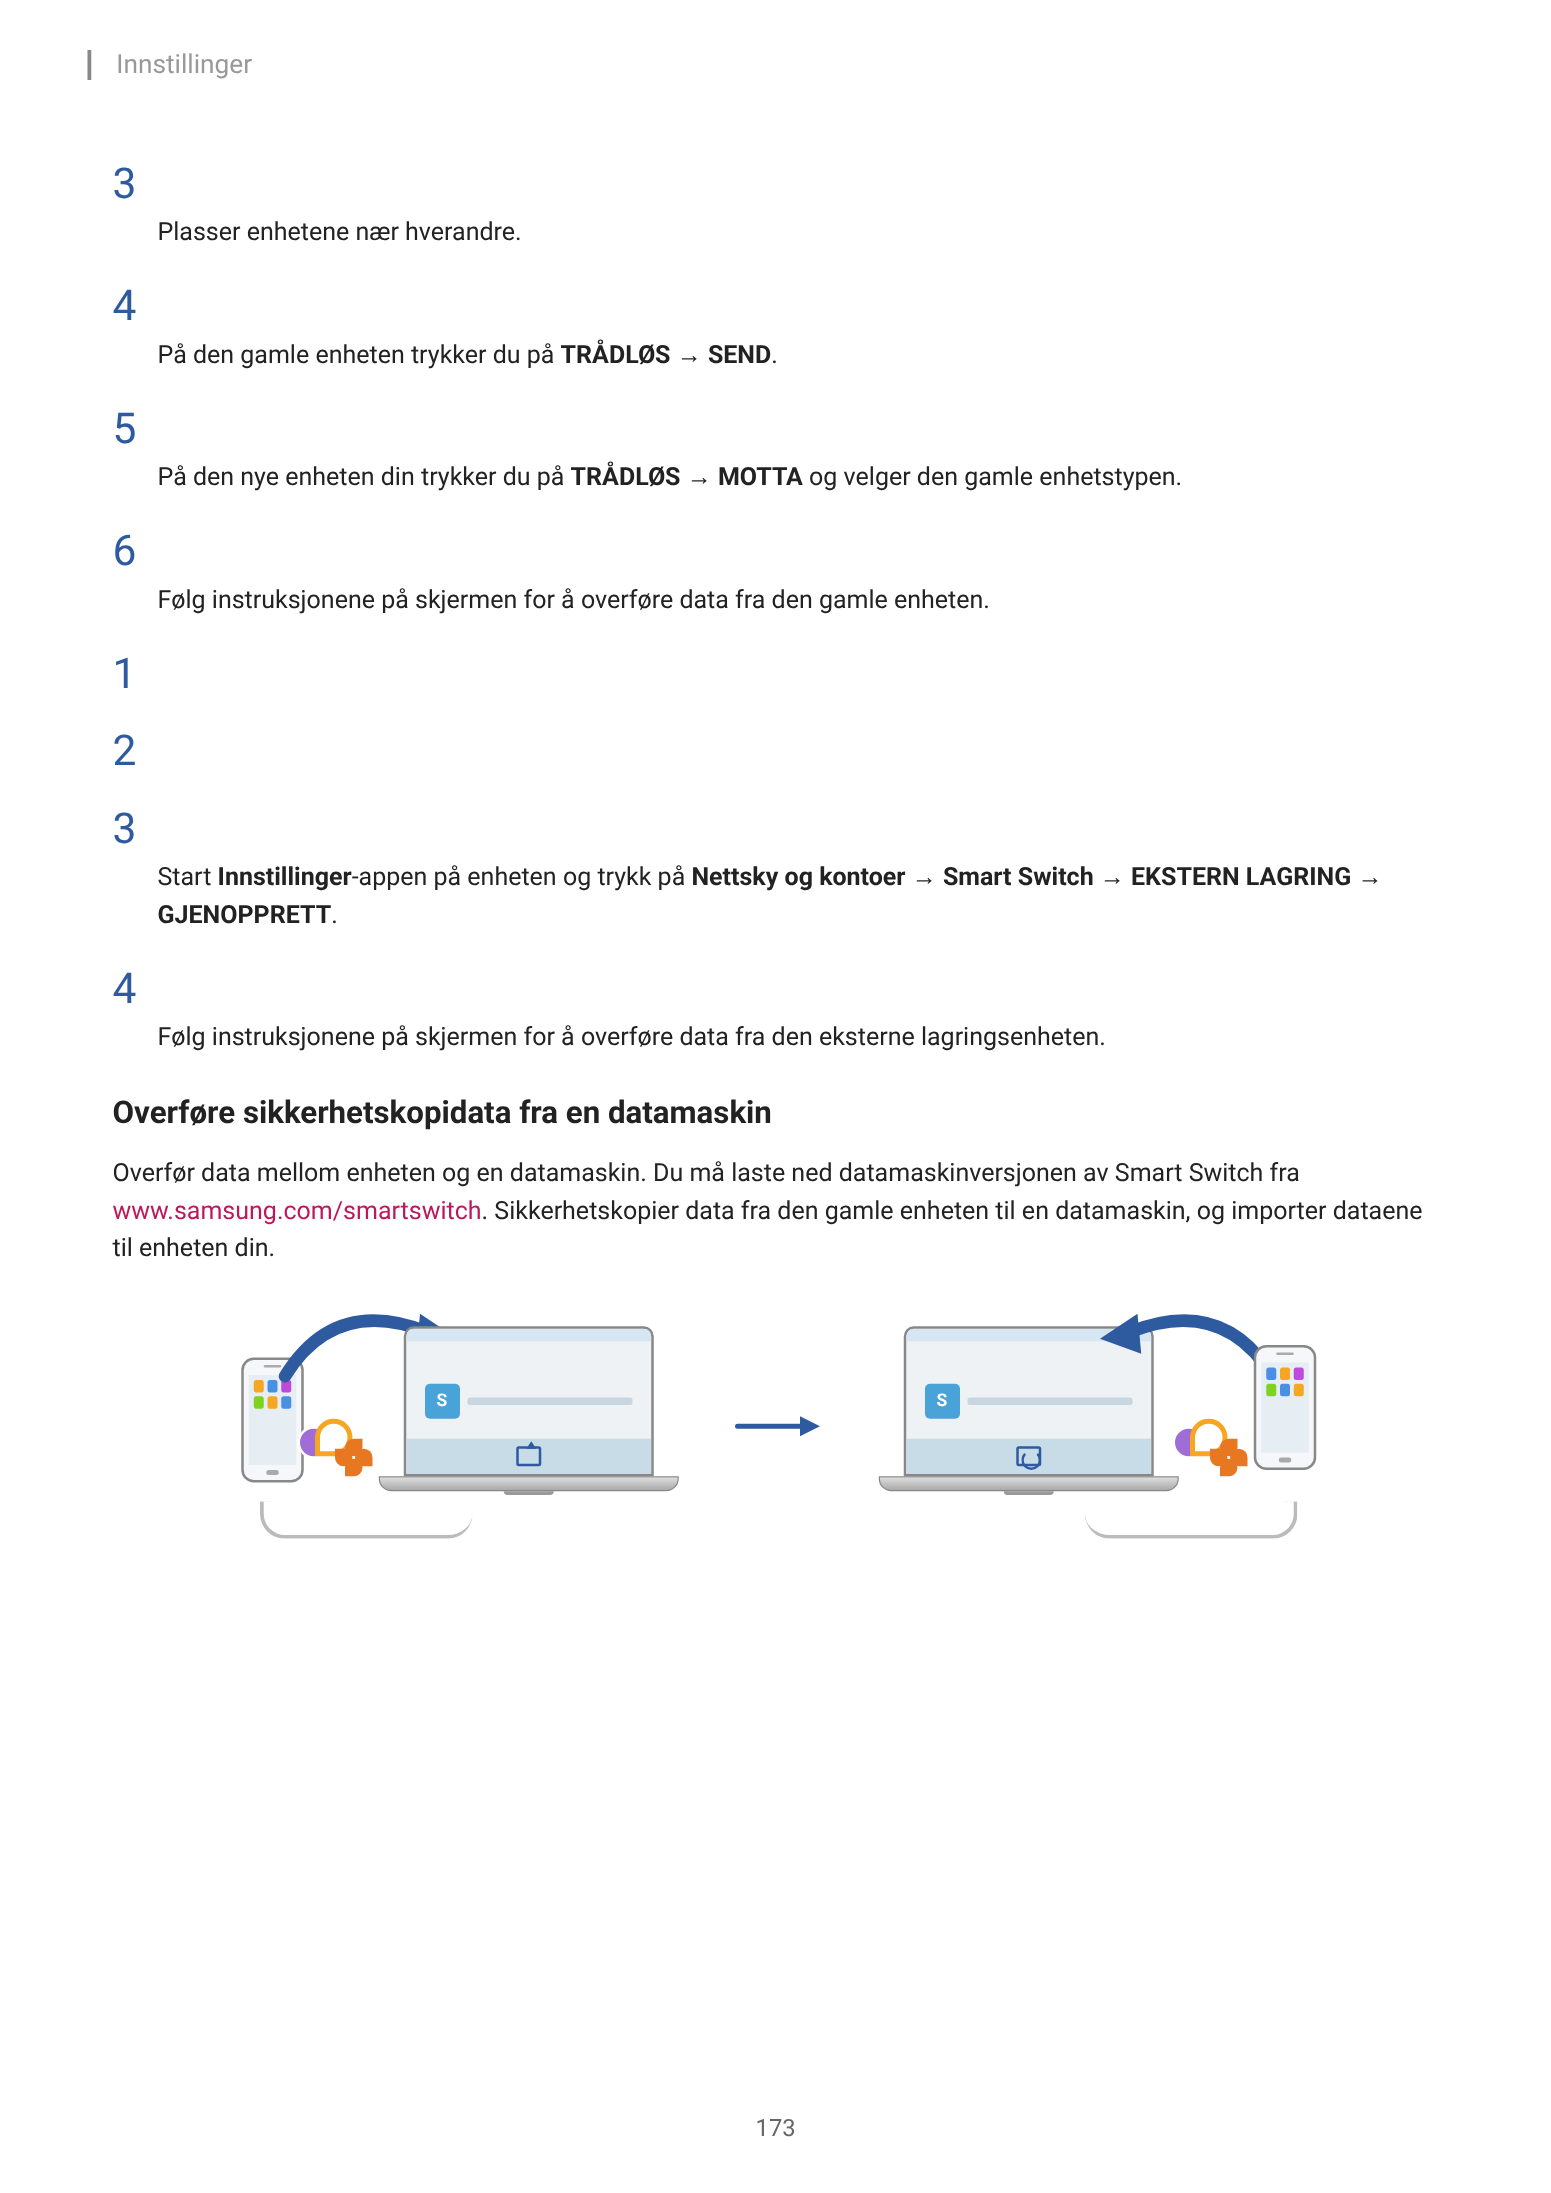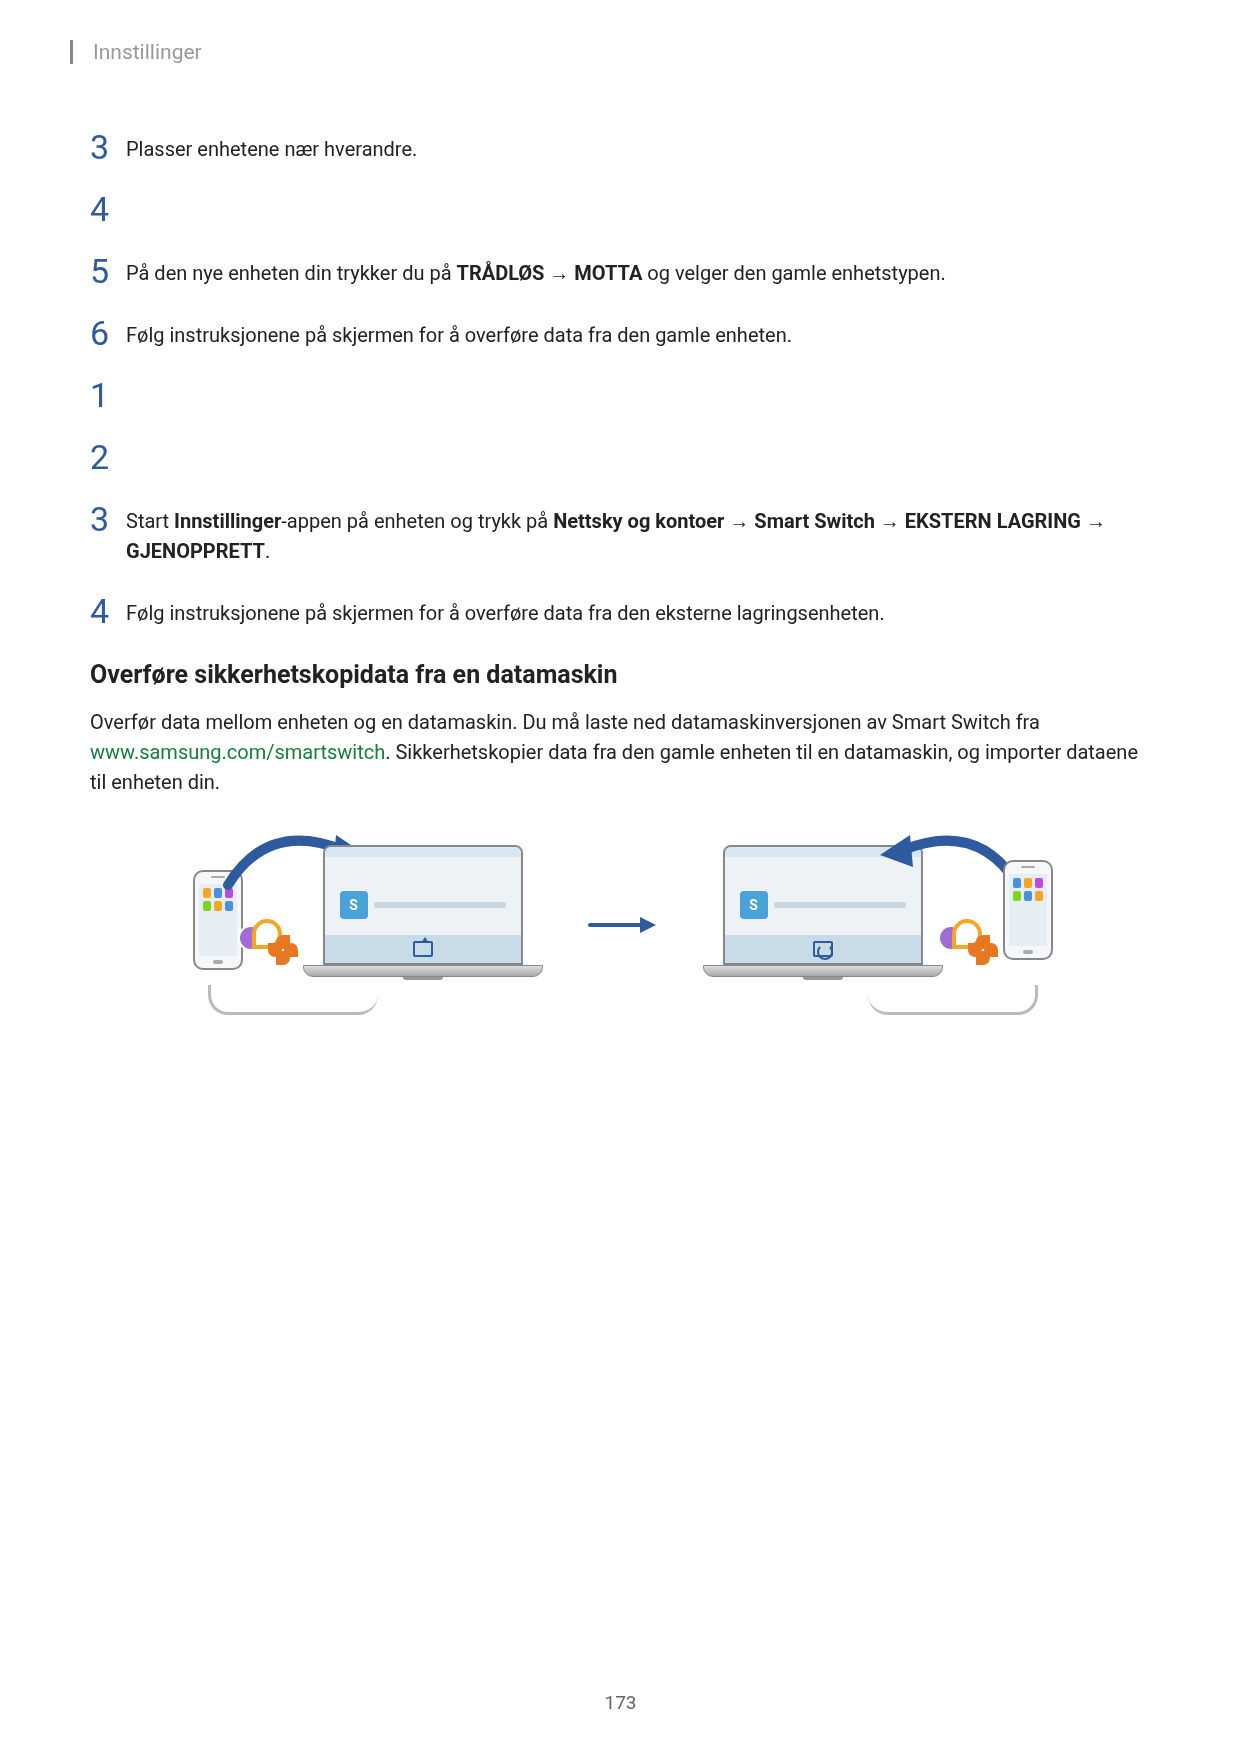--- a/index.html
+++ b/index.html
@@ -34,37 +34,38 @@
       color: #2e5aa0;
       width: 36px;
       flex-shrink: 0;
       line-height: 1;
       margin-top: -4px;
     }
     .step-text {
       font-size: 20px;
       line-height: 1.5;
       color: #222;
+      margin-top: 36px;
     }
     .step-text b { font-weight: 700; }
     .arrow { font-weight: 400; }
     h2.section {
       font-size: 25px;
       font-weight: 700;
       margin-top: 30px;
       margin-bottom: 18px;
       color: #222;
     }
     p.intro {
       font-size: 20px;
       line-height: 1.5;
       margin-bottom: 28px;
       color: #222;
     }
-    a.link { color: #15803d; text-decoration: none; }
+    a.link { color: #be185d; text-decoration: none; }
     .page-number {
       position: absolute;
       bottom: 40px;
       left: 0; right: 0;
       text-align: center;
       font-size: 19px;
       color: #666;
     }
     
     .illus-row {
@@ -288,20 +289,23 @@
     <span>Innstillinger</span>
   </div>
 
   <div class="step-row">
     <div class="step-num">3</div>
     <div class="step-text">Plasser enhetene nær hverandre.</div>
   </div>
 
   <div class="step-row">
     <div class="step-num">4</div>
+    <div class="step-text">
+      <span>På den gamle enheten trykker du på </span><b>TRÅDLØS</b><span class="arrow"> → </span><b>SEND</b><span>.</span>
+    </div>
   </div>
 
   <div class="step-row">
     <div class="step-num">5</div>
     <div class="step-text">
       <span>På den nye enheten din trykker du på </span><b>TRÅDLØS</b><span class="arrow"> → </span><b>MOTTA</b><span> og velger den gamle enhetstypen.</span>
     </div>
   </div>
 
   <div class="step-row">

